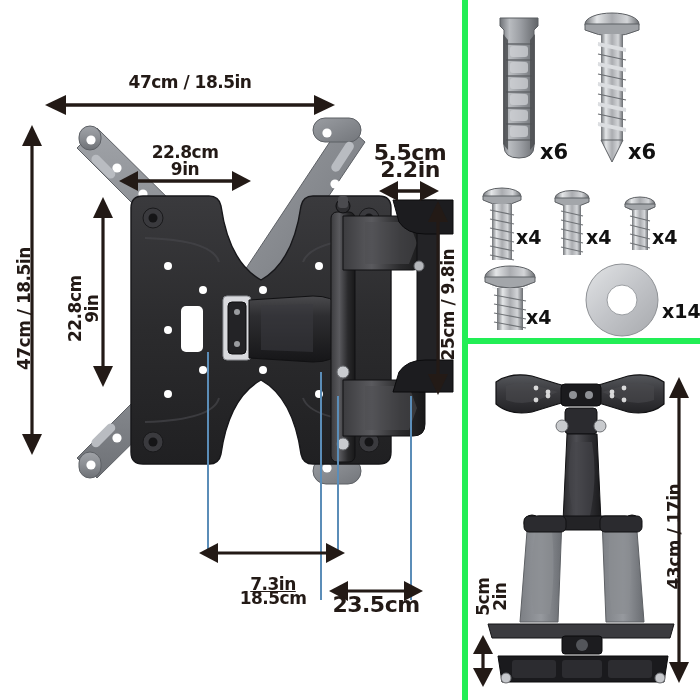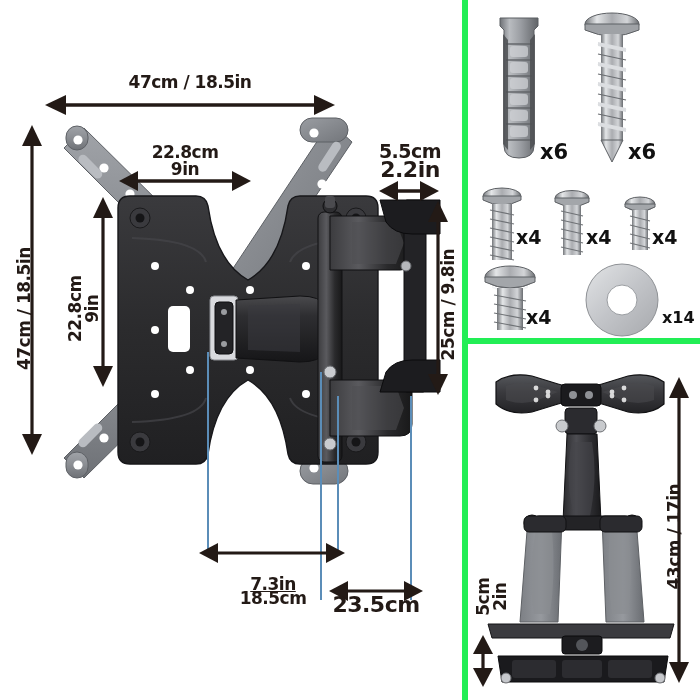--- a/index.html
+++ b/index.html
@@ -7,21 +7,21 @@
     width:700px;height:700px;
     background:#ffffff;
     font-family:"DejaVu Sans", sans-serif;
     overflow:hidden;
     position:relative;
   }
   #root{position:absolute;inset:0;}
 
   
   .panel{position:absolute;}
-  #main-panel{left:0;top:0;width:460px;height:584px;}
+  #main-panel{left:0;top:0;width:460px;height:584px;padding-left:13px;}
   #hardware-panel{left:462px;top:0;width:206px;height:340px;}
   #sideview-panel{left:462px;top:346px;width:238px;height:354px;}
 
   
   .divider{position:absolute;background:#22ee55;}
   #divider-vert{left:462px;top:0;width:6px;height:700px;}
   #divider-horz{left:462px;top:338px;width:238px;height:6px;}
 
   
   .dim-text{
@@ -226,21 +226,21 @@
     </svg>
 
     <div class="dim-text" style="left:120px;top:144px;width:130px;font-size:17px;">22.8cm</div>
     <div class="dim-text" style="left:120px;top:161px;width:130px;font-size:17px;">9in</div>
     <svg class="arrow" style="left:118px;top:168px;" width="134" height="26">
       <line x1="16" y1="13" x2="118" y2="13" stroke="#231a16" stroke-width="3.4"></line>
       <polygon points="1,13 20,3 20,23" fill="#231a16"></polygon>
       <polygon points="133,13 114,3 114,23" fill="#231a16"></polygon>
     </svg>
 
-    <div class="dim-text" style="left:364px;top:142px;width:92px;font-size:19px;">5.5cm</div>
+    <div class="dim-text" style="left:364px;top:142px;width:92px;font-size:22px;">5.5cm</div>
     <div class="dim-text" style="left:364px;top:159px;width:92px;font-size:22px;">2.2in</div>
     <svg class="arrow" style="left:378px;top:178px;" width="62" height="26">
       <line x1="14" y1="13" x2="48" y2="13" stroke="#231a16" stroke-width="3.6"></line>
       <polygon points="1,13 20,3 20,23" fill="#231a16"></polygon>
       <polygon points="61,13 42,3 42,23" fill="#231a16"></polygon>
     </svg>
 
     <div class="dim-text rot-left" style="left:-75px;top:300px;width:200px;font-size:17px;">47cm / 18.5in</div>
     <svg class="arrow" style="left:19px;top:124px;" width="26" height="332">
       <line x1="13" y1="18" x2="13" y2="314" stroke="#231a16" stroke-width="3.2"></line>
@@ -405,21 +405,21 @@
         <circle cx="160" cy="300" r="15" fill="#ffffff" stroke="#9b9ea2" stroke-width="1"></circle>
       </g>
     </svg>
 
     <div class="count" style="left:78px;top:140px;font-size:21px;">x6</div>
     <div class="count" style="left:166px;top:140px;font-size:21px;">x6</div>
     <div class="count" style="left:54px;top:226px;font-size:19px;">x4</div>
     <div class="count" style="left:124px;top:226px;font-size:19px;">x4</div>
     <div class="count" style="left:190px;top:226px;font-size:19px;">x4</div>
     <div class="count" style="left:64px;top:306px;font-size:19px;">x4</div>
-    <div class="count" style="left:200px;top:300px;font-size:16px;margin-top:8px;">x14</div>
+    <div class="count" style="left:200px;top:300px;font-size:19px;">x14</div>
   </div>
 
   <div class="panel" id="sideview-panel">
     <svg width="238" height="354" viewBox="0 0 238 354">
       <defs>
         <linearGradient id="gTop" x1="0" y1="0" x2="0" y2="1">
           <stop offset="0%" stop-color="#55575b"></stop>
           <stop offset="45%" stop-color="#3a3a3e"></stop>
           <stop offset="100%" stop-color="#232326"></stop>
         </linearGradient>

